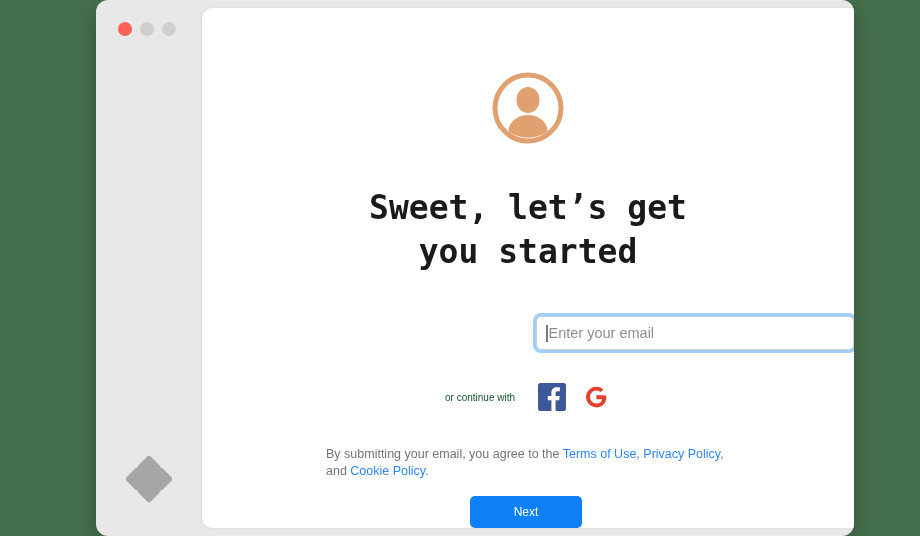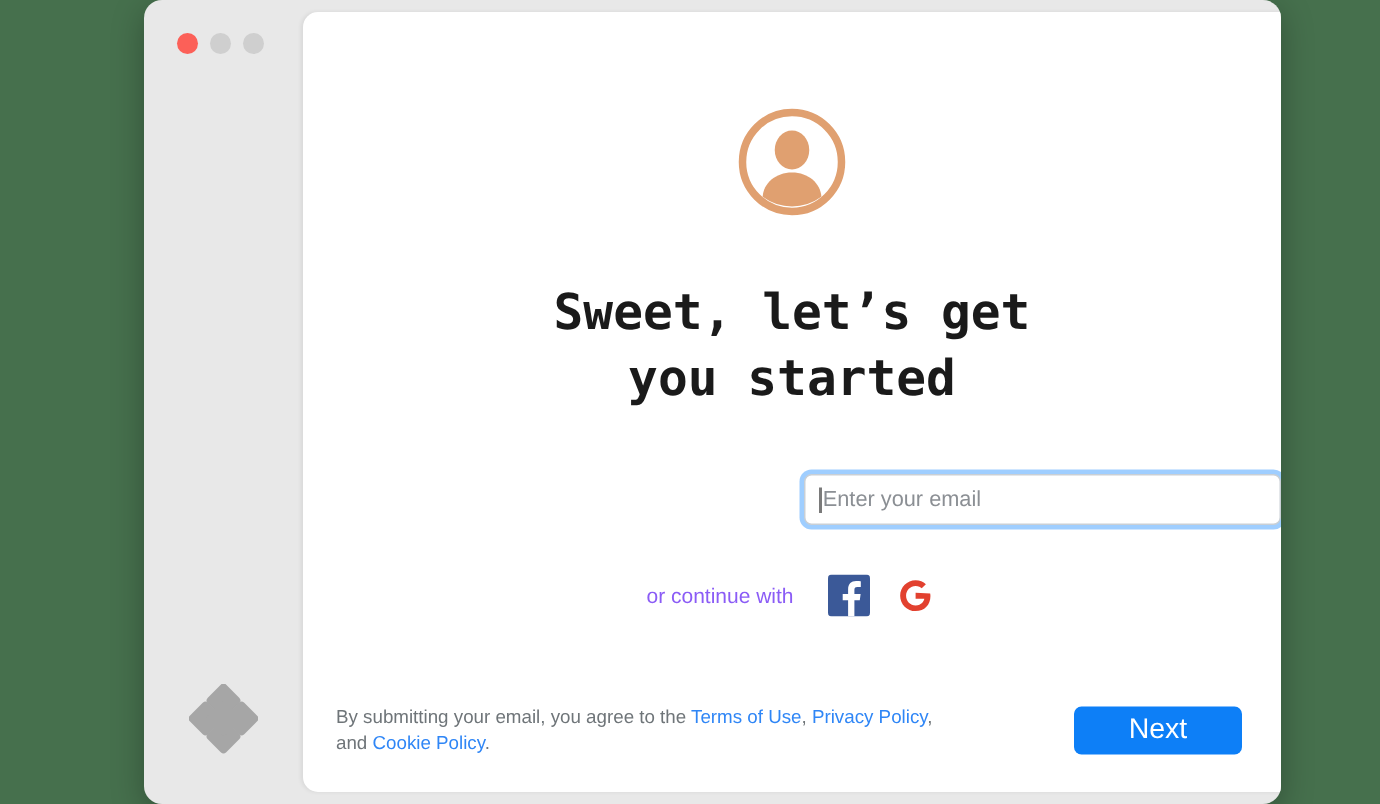--- a/index.html
+++ b/index.html
@@ -143,22 +143,22 @@
   .social-row {
     position: absolute;
     left: 0; right: 0;
     top: 374px;
     display: flex;
     justify-content: center;
     align-items: center;
     gap: 14px;
   }
   .continue-label {
-    font-size: 14px;
-    color: #8b5cf6;
+    font-size: 10px;
+    color: #14532d;
     margin-right: 8px;
   }
   .social-btn {
     width: 30px;
     height: 30px;
     display: flex;
     align-items: center;
     justify-content: center;
     cursor: pointer;
   }
@@ -168,39 +168,40 @@
   .footer {
     position: absolute;
     left: 0; right: 0;
     bottom: 0;
     height: 82px;
     display: flex;
     align-items: center;
     justify-content: space-between;
     padding: 0 26px 0 22px;
     box-sizing: border-box;
+    flex-direction: column;
   }
   .legal {
     font-size: 12.5px;
     line-height: 17px;
     color: #6f7579;
     max-width: 400px;
   }
   .legal a {
     color: #2f86f6;
     text-decoration: none;
   }
   .next-btn {
     width: 112px;
     height: 32px;
     background: #0d7ff7;
     color: #ffffff;
     border: none;
     border-radius: 5px;
-    font-size: 19px;
+    font-size: 12px;
     font-family: "Liberation Sans", sans-serif;
     cursor: pointer;
     display: flex;
     align-items: center;
     justify-content: center;
   }
 </style>
 </head>
 <body>
 

